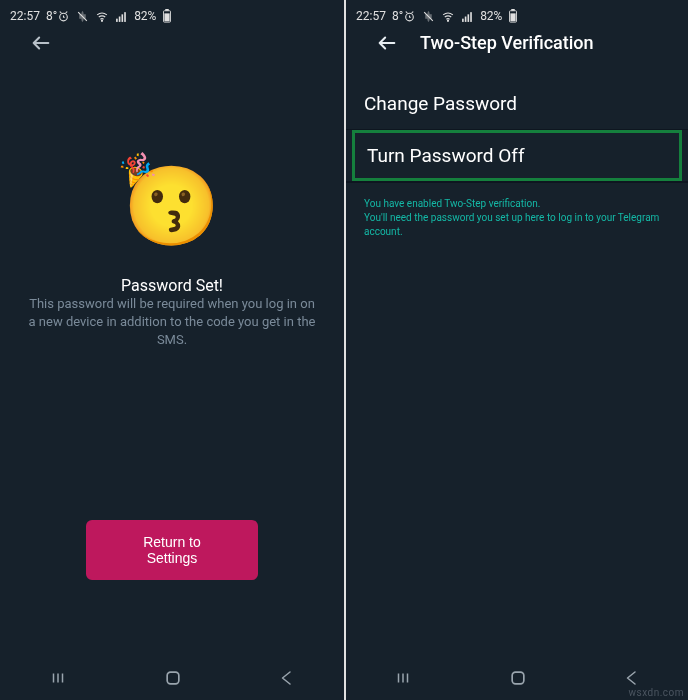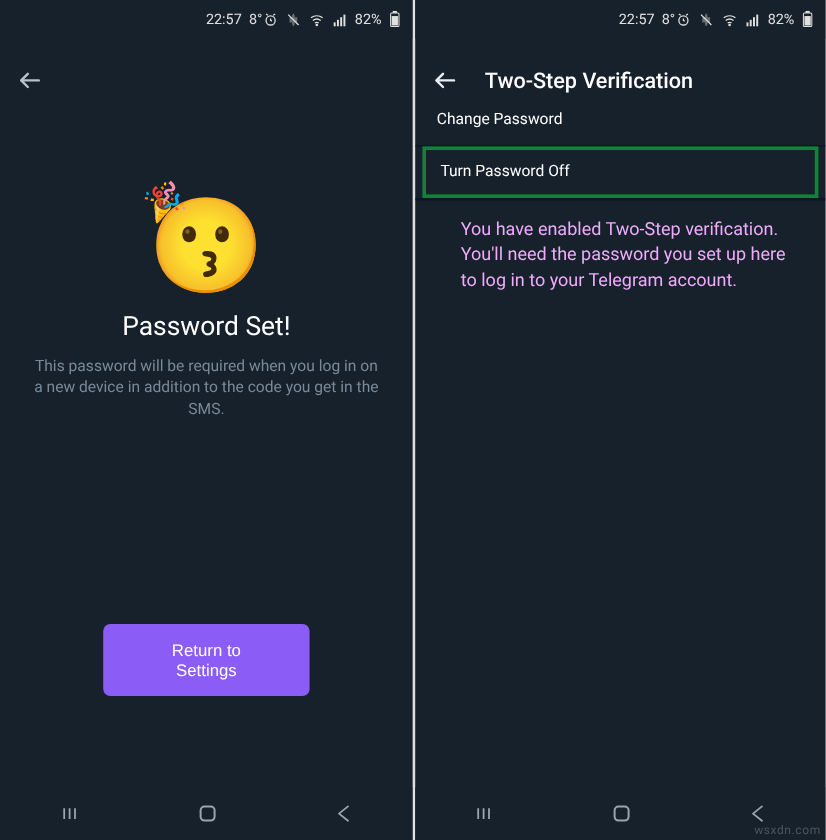--- a/index.html
+++ b/index.html
@@ -16,36 +16,36 @@
       height: 700px;
       background: #16212b;
       position: relative;
       overflow: hidden;
     }
     .screen.right { border-left: 2px solid #e0e0e0; }
     
     .status-bar {
       height: 28px;
       display: flex;
-      justify-content: flex-end;
+      justify-content: flex-start;
       align-items: center;
       padding: 16px 10px;
       color: #e0e0e0;
       font-size: 12px;
       background: #16212b;
     }
     .status-left, .status-right { display: flex; align-items: center; gap: 6px; }
     .status-right span, .status-left span { font-size: 12px; }
     .ico { display: inline-flex; }
     
     .toolbar {
       display: flex;
-      align-items: flex-end;
+      align-items: flex-start;
       height: 46px;
-      padding: 0 14px;
+      padding: 0 30px;
       gap: 22px;
     }
     .back-arrow {
       color: #b8c1c9;
       display: flex;
       align-items: center;
       cursor: pointer;
     }
     .toolbar-title {
       color: #fff;
@@ -62,62 +62,60 @@
     }
     .party-emoji { font-size: 78px; line-height: 1; position: relative; }
     .party-hat {
       position: absolute;
       top: -12px; left: -2px;
       font-size: 26px;
       transform: rotate(-25deg);
     }
     .password-set-title {
       color: #fff;
-      font-size: 22px;
+      font-size: 16px;
       font-weight: 400;
-      margin-top: 14px;
+      margin-top: 30px;
     }
     .password-set-desc {
       color: #7a8a99;
       font-size: 13px;
       line-height: 1.4;
-      margin-top: 12px;
       padding: 0 2px;
     }
     .return-btn {
       position: absolute;
       left: 50%; transform: translateX(-50%);
       bottom: 120px;
-      background: #8b5cf6;
+      background: #be185d;
       color: #fff;
       font-size: 14px;
       font-weight: 500;
       padding: 14px 34px;
       border-radius: 6px;
       cursor: pointer;
       border: none;
     }
     
     .list-item {
       padding: 14px 18px;
       color: #fff;
-      font-size: 13px;
+      font-size: 19px;
       cursor: pointer;
     }
     .highlighted {
       margin: 0 6px;
       border: 3px solid #15803d;
       padding: 11px 12px;
     }
     .info-text {
       padding: 14px 18px 0;
-      color: #f0abfc;
-      font-size: 15px;
+      color: #14b8a6;
+      font-size: 10px;
       line-height: 1.4;
-      margin-left: 20px;
     }
     .divider { height: 1px; background: #0e1620; }
     
     .nav-bar {
       position: absolute;
       bottom: 0; left: 0; right: 0;
       height: 44px;
       display: flex;
       justify-content: space-around;
       align-items: center;

